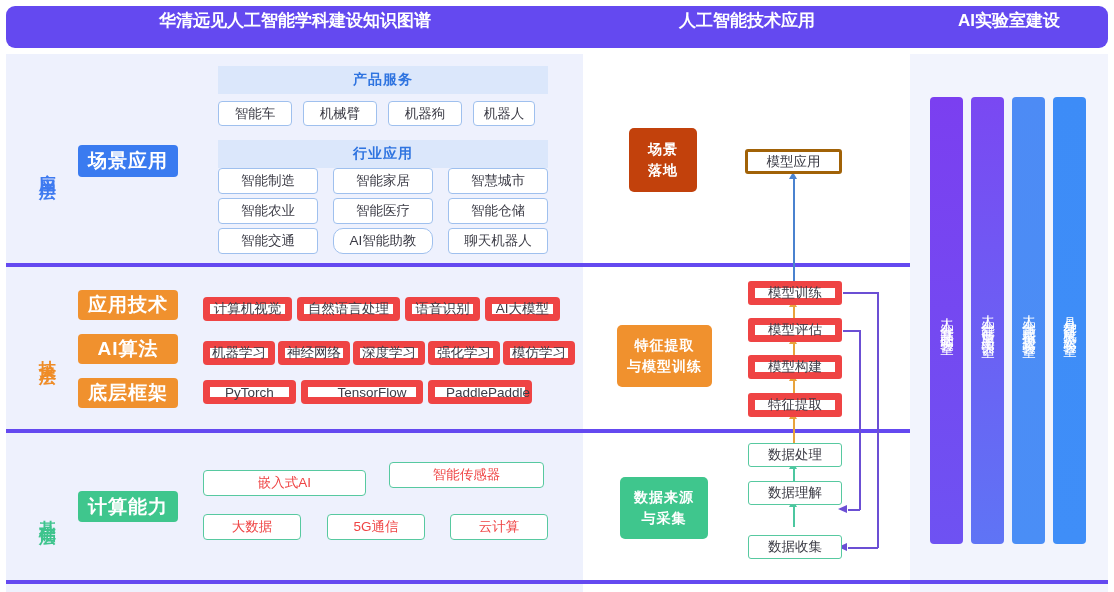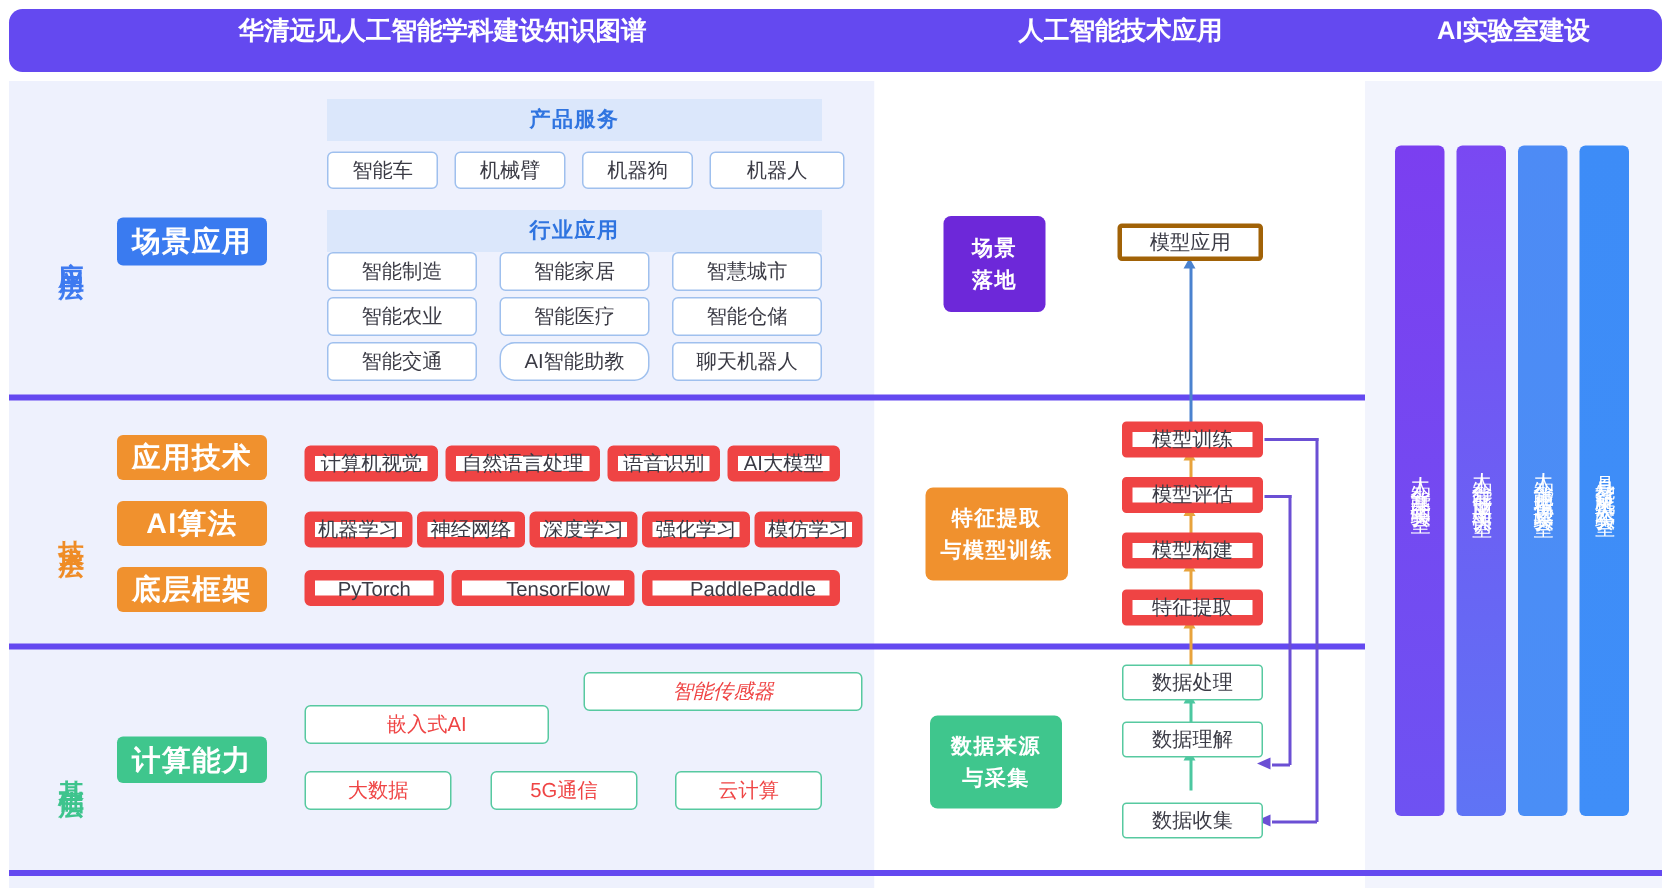--- a/index.html
+++ b/index.html
@@ -133,21 +133,21 @@
   <div class="hdiv hdiv-3"></div>
 
   <div class="layer-label ll-app">应用层</div>
 
   <div class="pill pill-blue" style="left:78px; top:145px; width:100px; height:32px;">场景应用</div>
 
   <div class="banner" style="left:218px; top:66px; width:330px; height:28px;">产品服务</div>
   <div class="box box-blue" style="left:218px; top:101px; width:74px; height:25px;">智能车</div>
   <div class="box box-blue" style="left:303px; top:101px; width:74px; height:25px;">机械臂</div>
   <div class="box box-blue" style="left:388px; top:101px; width:74px; height:25px;">机器狗</div>
-  <div class="box box-blue" style="left:473px; top:101px; width:90px; height:25px;">机器人</div>
+  <div class="box box-blue" style="left:473px; top:101px; width:62px; height:25px;">机器人</div>
 
   <div class="banner" style="left:218px; top:140px; width:330px; height:28px;">行业应用</div>
   <div class="box box-blue" style="left:218px; top:168px; width:100px; height:26px;">智能制造</div>
   <div class="box box-blue" style="left:333px; top:168px; width:100px; height:26px;">智能家居</div>
   <div class="box box-blue" style="left:448px; top:168px; width:100px; height:26px;">智慧城市</div>
   <div class="box box-blue" style="left:218px; top:198px; width:100px; height:26px;">智能农业</div>
   <div class="box box-blue" style="left:333px; top:198px; width:100px; height:26px;">智能医疗</div>
   <div class="box box-blue" style="left:448px; top:198px; width:100px; height:26px;">智能仓储</div>
   <div class="box box-blue" style="left:218px; top:228px; width:100px; height:26px;">智能交通</div>
   <div class="box box-blue" style="left:333px; top:228px; width:100px; height:26px;border-radius:10px;">AI智能助教</div>
@@ -165,33 +165,33 @@
   <div class="box box-orange" style="left:485px; top:297px; width:75px; height:24px;">AI大模型</div>
 
   <div class="box box-orange" style="left:203px; top:341px; width:72px; height:24px;">机器学习</div>
   <div class="box box-orange" style="left:278px; top:341px; width:72px; height:24px;">神经网络</div>
   <div class="box box-orange" style="left:353px; top:341px; width:72px; height:24px;">深度学习</div>
   <div class="box box-orange" style="left:428px; top:341px; width:72px; height:24px;">强化学习</div>
   <div class="box box-orange" style="left:503px; top:341px; width:72px; height:24px;">模仿学习</div>
 
   <div class="box box-orange" style="left:203px; top:380px; width:93px; height:24px;">PyTorch</div>
   <div class="box box-orange" style="left:301px; top:380px; width:122px; height:24px;padding-left:20px;">TensorFlow</div>
-  <div class="box box-orange" style="left:428px; top:380px; width:132px; height:24px;padding-left:16px;">PaddlePaddle</div>
+  <div class="box box-orange" style="left:428px; top:380px; width:104px; height:24px;padding-left:16px;">PaddlePaddle</div>
 
   <div class="layer-label ll-base">基础层</div>
 
   <div class="pill pill-green" style="left:78px; top:491px; width:100px; height:31px;">计算能力</div>
 
   <div class="box box-green" style="left:203px; top:470px; width:163px; height:26px;">嵌入式AI</div>
-  <div class="box box-green" style="left:389px; top:448px; width:186px; height:26px;font-style:italic;">智能传感器</div>
+  <div class="box box-green" style="left:389px; top:462px; width:155px; height:26px;">智能传感器</div>
   <div class="box box-green" style="left:203px; top:514px; width:98px; height:26px;">大数据</div>
   <div class="box box-green" style="left:327px; top:514px; width:98px; height:26px;">5G通信</div>
   <div class="box box-green" style="left:450px; top:514px; width:98px; height:26px;">云计算</div>
 
-  <div class="bigpill" style="left:629px; top:128px; width:68px; height:64px; background:#6d28d9;margin-top:16px;">
+  <div class="bigpill" style="left:629px; top:128px; width:68px; height:64px; background:#c2410c;">
     <span>场景</span>
     <span>落地</span>
   </div>
   <div class="bigpill" style="left:617px; top:325px; width:95px; height:62px; background:#f0912e;">
     <span>特征提取</span>
     <span>与模型训练</span>
   </div>
   <div class="bigpill" style="left:620px; top:477px; width:88px; height:62px; background:#3fc68d;">
     <span>数据来源</span>
     <span>与采集</span>

